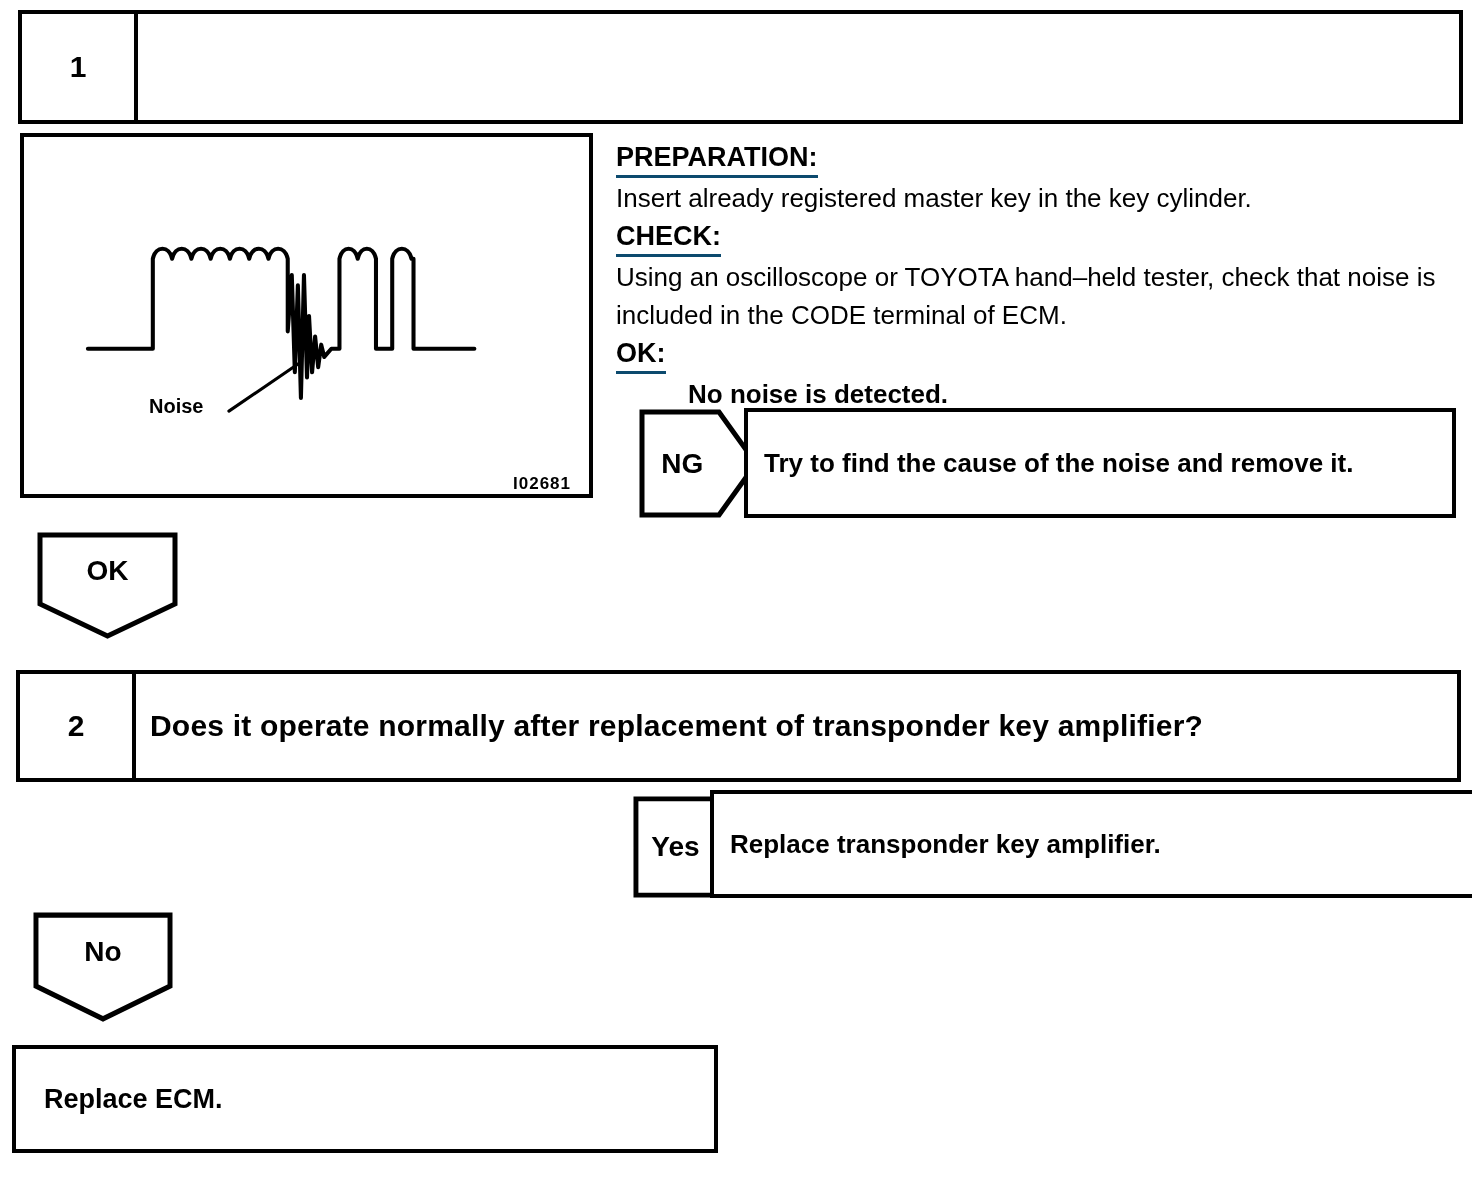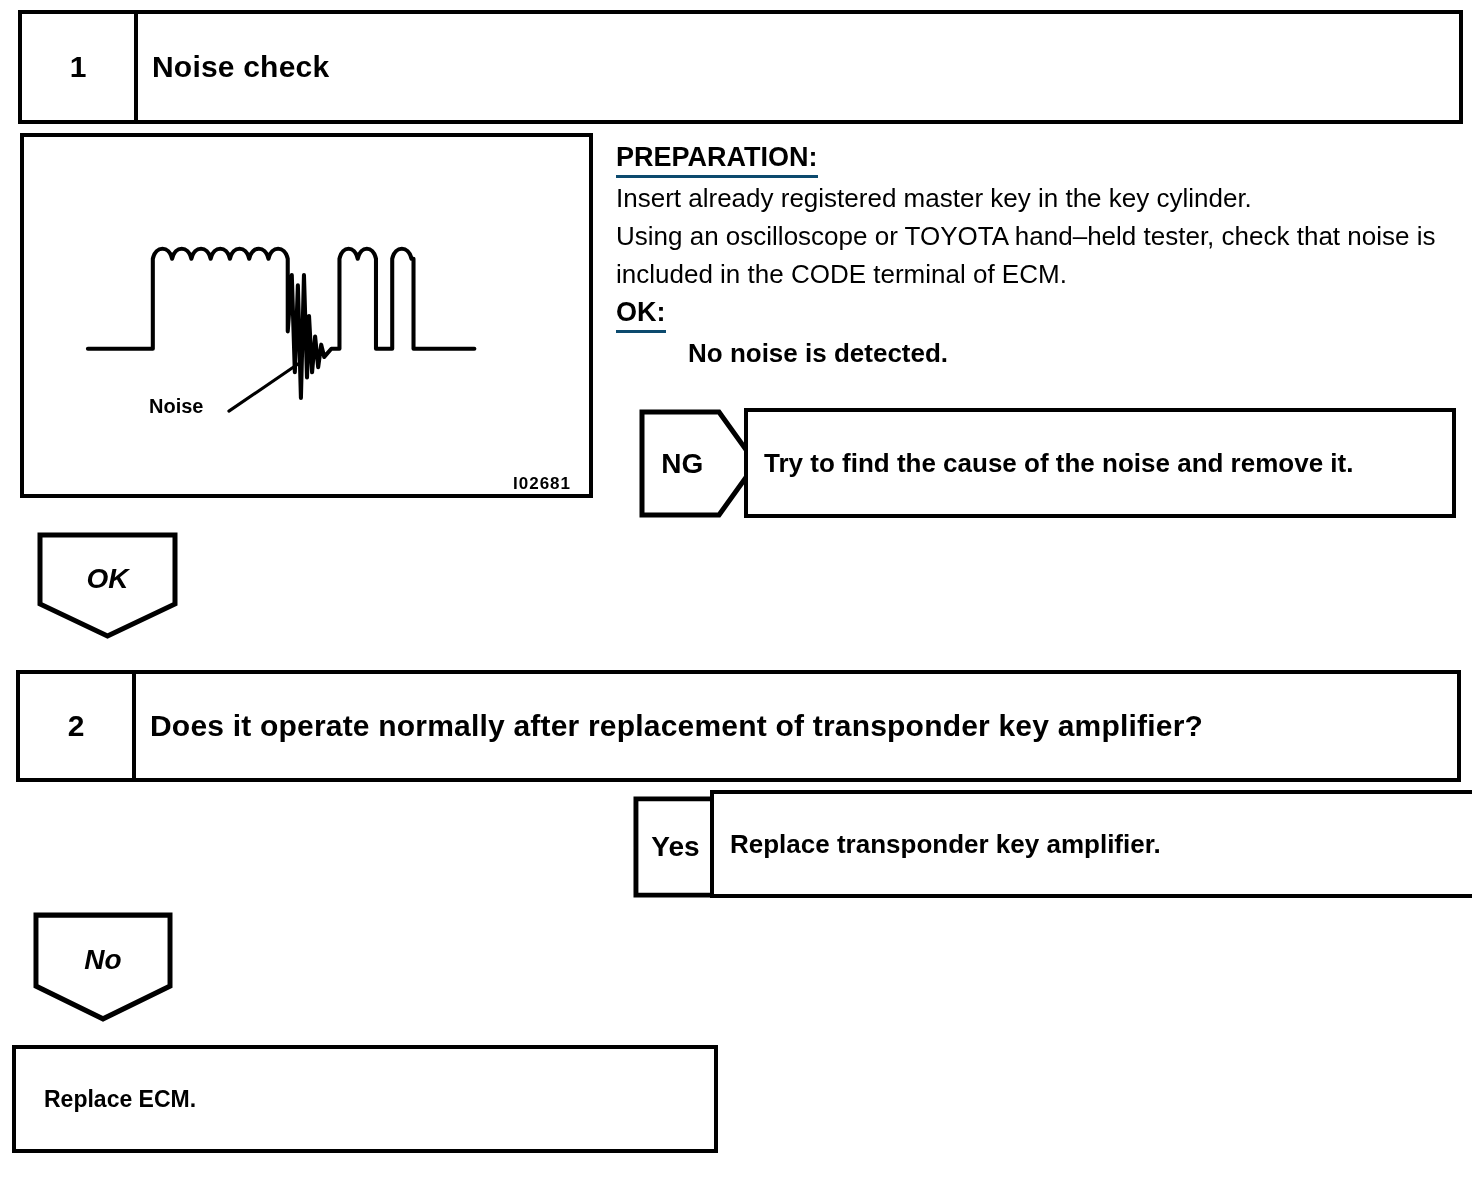--- a/index.html
+++ b/index.html
@@ -63,62 +63,64 @@
   .ok-result{font-weight:bold;padding-left:72px;}
 
   
   .arrow{position:absolute;margin-left:21px;}
   .arrow svg{position:absolute;left:0;top:0;width:100%;height:100%;}
   .arrow .lbl{
     position:absolute;display:flex;align-items:center;justify-content:center;
     font-weight:bold;font-size:28px;
   }
   .arrow-right .lbl{left:0;top:0;width:72%;height:100%;}
-  .arrow-down .lbl{left:0;top:12px;width:100%;height:66%;font-style:italic;}
+  .arrow-down .lbl{left:0;top:4px;width:100%;height:66%;}
 
   #ng-arrow{left:618px;top:409px;width:120px;height:109px;}
   #yes-arrow{left:612px;top:796px;width:118px;height:102px;}
   #ok-arrow{left:16px;top:532px;width:141px;height:107px;}
   #no-arrow{left:12px;top:912px;width:140px;height:110px;text-align:center;}
 
   .action-box{
     position:absolute;
     border:4px solid #000;background:#fff;
     display:flex;align-items:center;
     font-weight:bold;font-size:26px;
     padding-left:16px;box-sizing:border-box;
   }
   #ng-box{left:744px;top:408px;width:712px;height:110px;text-align:right;}
   #yes-box{left:710px;top:790px;width:780px;height:108px;}
-  #final-box{left:12px;top:1045px;width:706px;height:108px;padding-left:28px;font-size:23px;}
+  #final-box{left:12px;top:1045px;width:706px;height:108px;padding-left:28px;font-size:27px;}
 </style>
 </head>
 <body>
 
 <div class="page">
 
   <section class="step-header" id="step1">
     <div class="step-num">1</div>
-    <div class="step-title">Noise check</div>
   </section>
 
   <figure class="scope-figure">
     <svg viewBox="0 0 557 349" preserveAspectRatio="none">
       <path fill="none" stroke="#000" stroke-width="4" stroke-linejoin="round" stroke-linecap="round" d="M 63 207 L 127 207 L 127 119 c 3 -13 16 -13 19 0 c 3 -13 16 -13 19 0 c 3 -13 16 -13 19 0 c 3 -13 16 -13 19 0 c 3 -13 16 -13 19 0 c 3 -13 16 -13 19 0 c 3 -13 16 -13 19 0 L 260 190 l 4 -55 l 3 95 l 3 -85 l 3 110 l 3 -120 l 3 100 l 2 -60 l 3 55 l 3 -35 l 3 30 l 3 -22 l 3 12 L 303 207 L 311 207 L 311 119 c 3 -13 15 -13 18 0 c 3 -13 15 -13 18 0 L 347 119 L 347 207 L 363 207 L 363 119 c 3 -13 16 -13 19 0 L 384 119 L 384 207 L 444 207"></path>
       <path fill="none" stroke="#000" stroke-width="3" stroke-linecap="round" d="M 202 268 L 273 220"></path>
     </svg>
     <div class="noise-label">Noise</div>
     <div class="fig-code">I02681</div>
   </figure>
 
   <div class="instructions">
     <div>
       <span class="instr-heading">PREPARATION:</span>
     </div>
     <p>Insert already registered master key in the key cylinder.</p>
+    <div>
+      <span class="instr-heading">CHECK:</span>
+    </div>
     <p>Using an oscilloscope or TOYOTA hand–held tester, check that noise is included in the CODE terminal of ECM.</p>
     <div>
       <span class="instr-heading">OK:</span>
     </div>
     <p class="ok-result">No noise is detected.</p>
   </div>
 
   <div class="arrow arrow-right" id="ng-arrow">
     <svg viewBox="0 0 120 108" preserveAspectRatio="none">
       <polygon points="3,3 80,3 117,54 80,105 3,105" fill="#fff" stroke="#000" stroke-width="5" stroke-linejoin="miter"></polygon>

